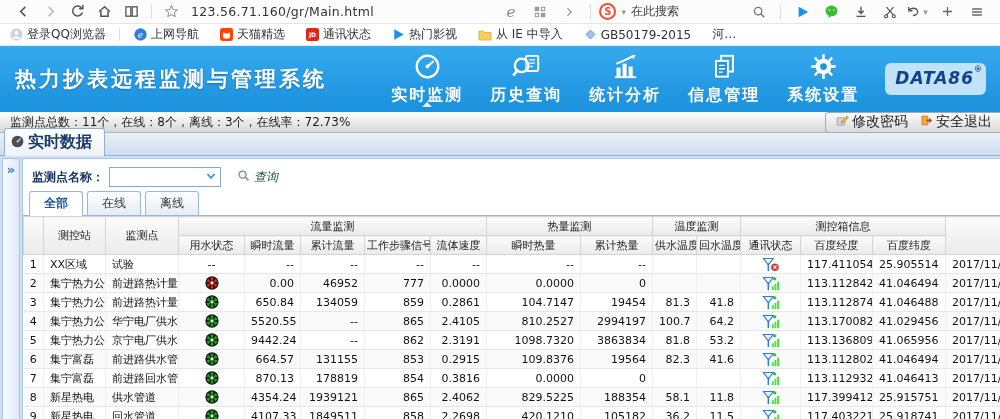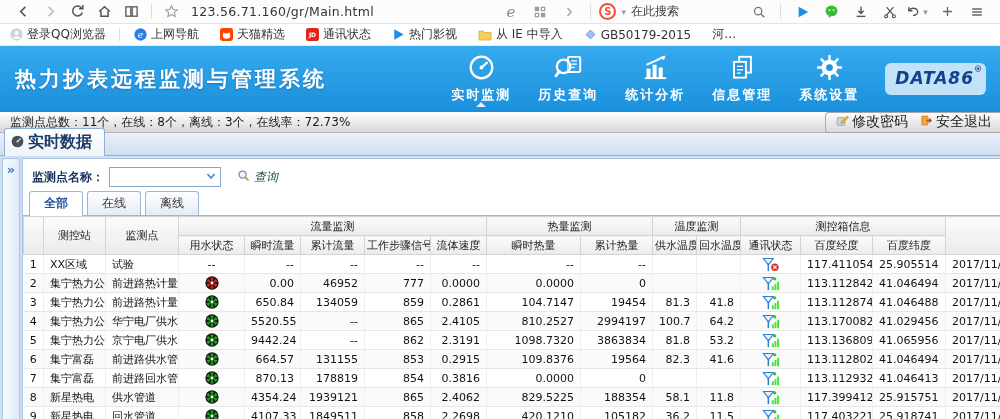--- a/index.html
+++ b/index.html
@@ -16,21 +16,21 @@
   .search-ph{color:#404040;font-size:12px;width:112px;cursor:text;}
   .bm{height:22px;display:flex;align-items:center;background:#fff;border-bottom:1px solid #eaeaea;padding:0 10px;font-size:12px;color:#333;}
   .bm-item{display:inline-flex;align-items:center;gap:4px;margin-right:21px;cursor:pointer;white-space:nowrap;}
   .bm-sep{width:1px;height:13px;background:#ddd;margin:0 14px 0 -8px;}
   .bm-ic{display:inline-flex;}
   
   .appbar{height:66px;background:linear-gradient(180deg,#35aaee 0%,#1b90dc 100%);display:flex;align-items:center;padding:0 10px 0 15px;}
   .app-title{color:#fff;font-size:21px;font-weight:bold;letter-spacing:3px;text-shadow:0 1px 2px rgba(0,60,120,.4);}
   .nav{display:flex;margin-left:auto;gap:27px;margin-right:26px;height:55px;}
   .nav-item{display:flex;flex-direction:column;align-items:center;justify-content:center;gap:1px;position:relative;cursor:pointer;}
-  .nav-lb{color:#fff;font-size:13px;font-weight:bold;letter-spacing:2px;white-space:nowrap;text-align:center;}
+  .nav-lb{color:#fff;font-size:16px;font-weight:bold;letter-spacing:2px;white-space:nowrap;text-align:center;}
   .nav-item.active::after{content:"";position:absolute;bottom:0;left:50%;margin-left:-5px;
     border-left:5px solid transparent;border-right:5px solid transparent;border-bottom:5px solid #ececec;}
   .logo{background:#c2e2f7;border-radius:6px;padding:5px 12px 7px 10px;color:#12418f;font-weight:bold;font-style:italic;font-size:17px;letter-spacing:1px;position:relative;margin-right:4px;}
   .logo .reg{font-size:8px;position:absolute;top:2px;right:3px;font-style:normal;}
   
   .statusbar{height:21px;background:linear-gradient(#ffffff,#d7d7d7);border-bottom:1px solid #b5b5b5;display:flex;align-items:center;font-size:12px;color:#1c1c1c;padding-left:10px;}
   .session{margin-left:auto;display:flex;align-items:center;height:21px;background:linear-gradient(#fbfbfb,#dadada);border:1px solid #a8a8a8;border-right:none;border-radius:4px 0 0 4px;padding:0 8px 0 10px;gap:12px;}
   .session a{display:inline-flex;align-items:center;gap:3px;font-size:14px;color:#222;cursor:pointer;text-decoration:none;white-space:nowrap;}
   
   .pagetabs{height:23px;background:linear-gradient(#e9f0f9,#cfdef1);border-bottom:1px solid #8fafd6;display:flex;align-items:flex-end;padding-left:4px;}

